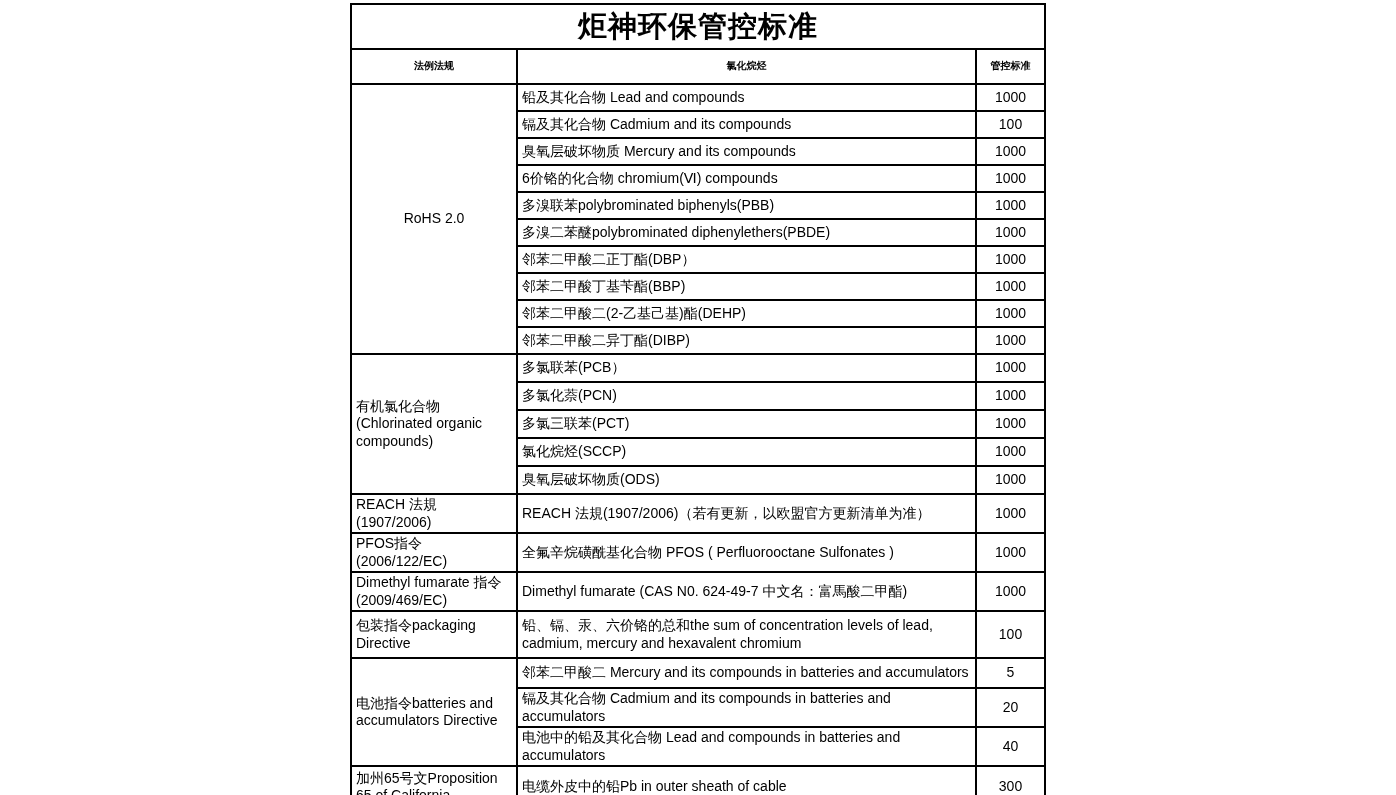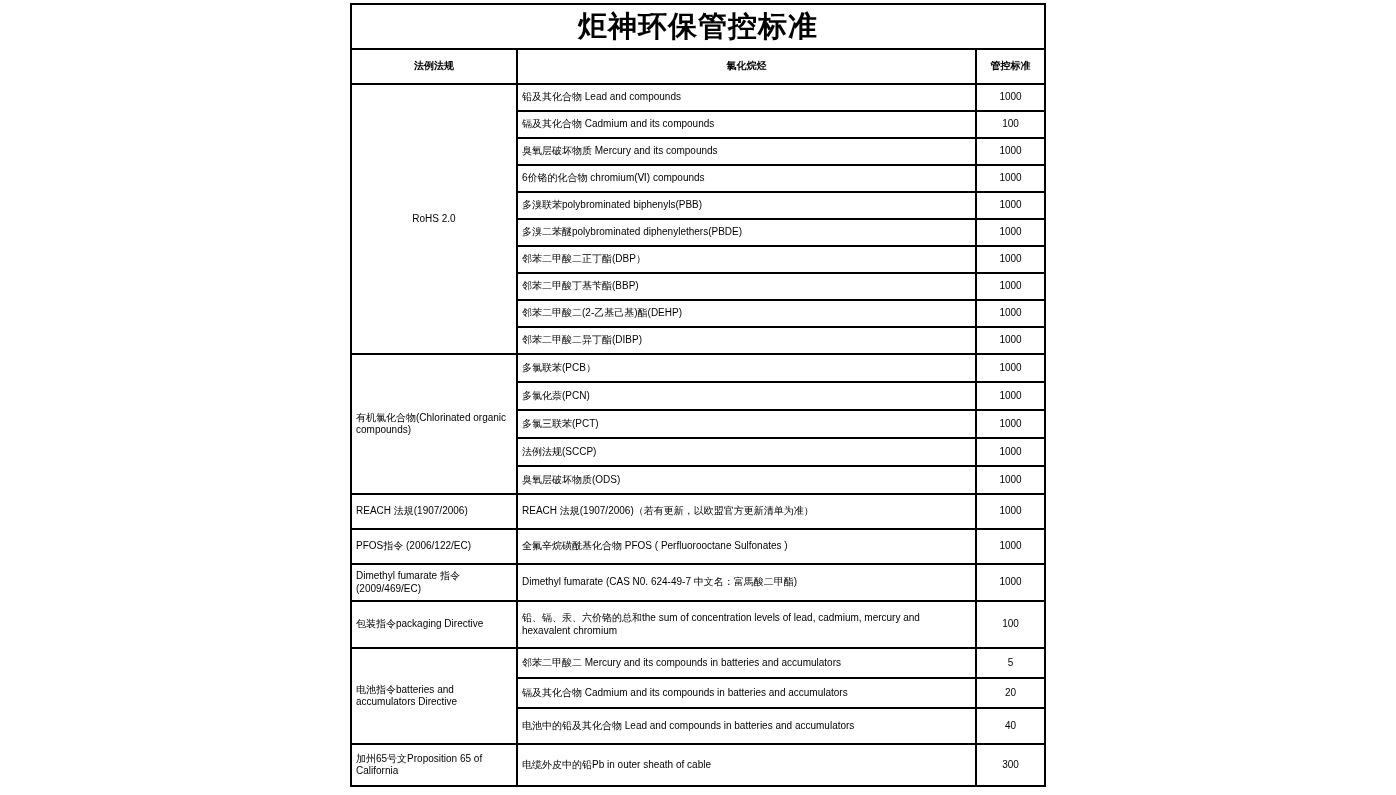--- a/index.html
+++ b/index.html
@@ -25,21 +25,21 @@
     width: 694px;
   }
   table.std {
     border-collapse: collapse;
     width: 694px;
     table-layout: fixed;
   }
   table.std td, table.std th {
     border: 2px solid #000000;
     padding: 1px 4px;
-    font-size: 10px;
+    font-size: 14px;
     line-height: 1.25;
     vertical-align: middle;
     overflow: hidden;
   }
   tr.title-row td {
     height: 43px;
     text-align: center;
     font-weight: bold;
     font-size: 29px;
     letter-spacing: 1px;
@@ -146,21 +146,21 @@
         </tr>
         <tr class="r-sm2">
           <td class="sub">多氯化萘(PCN)</td>
           <td class="val">1000</td>
         </tr>
         <tr class="r-sm2">
           <td class="sub">多氯三联苯(PCT)</td>
           <td class="val">1000</td>
         </tr>
         <tr class="r-sm2">
-          <td class="sub">法例法规(SCCP)</td>
+          <td class="sub">氯化烷烃(SCCP)</td>
           <td class="val">1000</td>
         </tr>
         <tr class="r-sm2">
           <td class="sub">臭氧层破坏物质(ODS)</td>
           <td class="val">1000</td>
         </tr>
 
         <tr class="r-md">
           <td class="law">REACH 法規(1907/2006)</td>
           <td class="sub">REACH 法規(1907/2006)（若有更新，以欧盟官方更新清单为准）</td>

